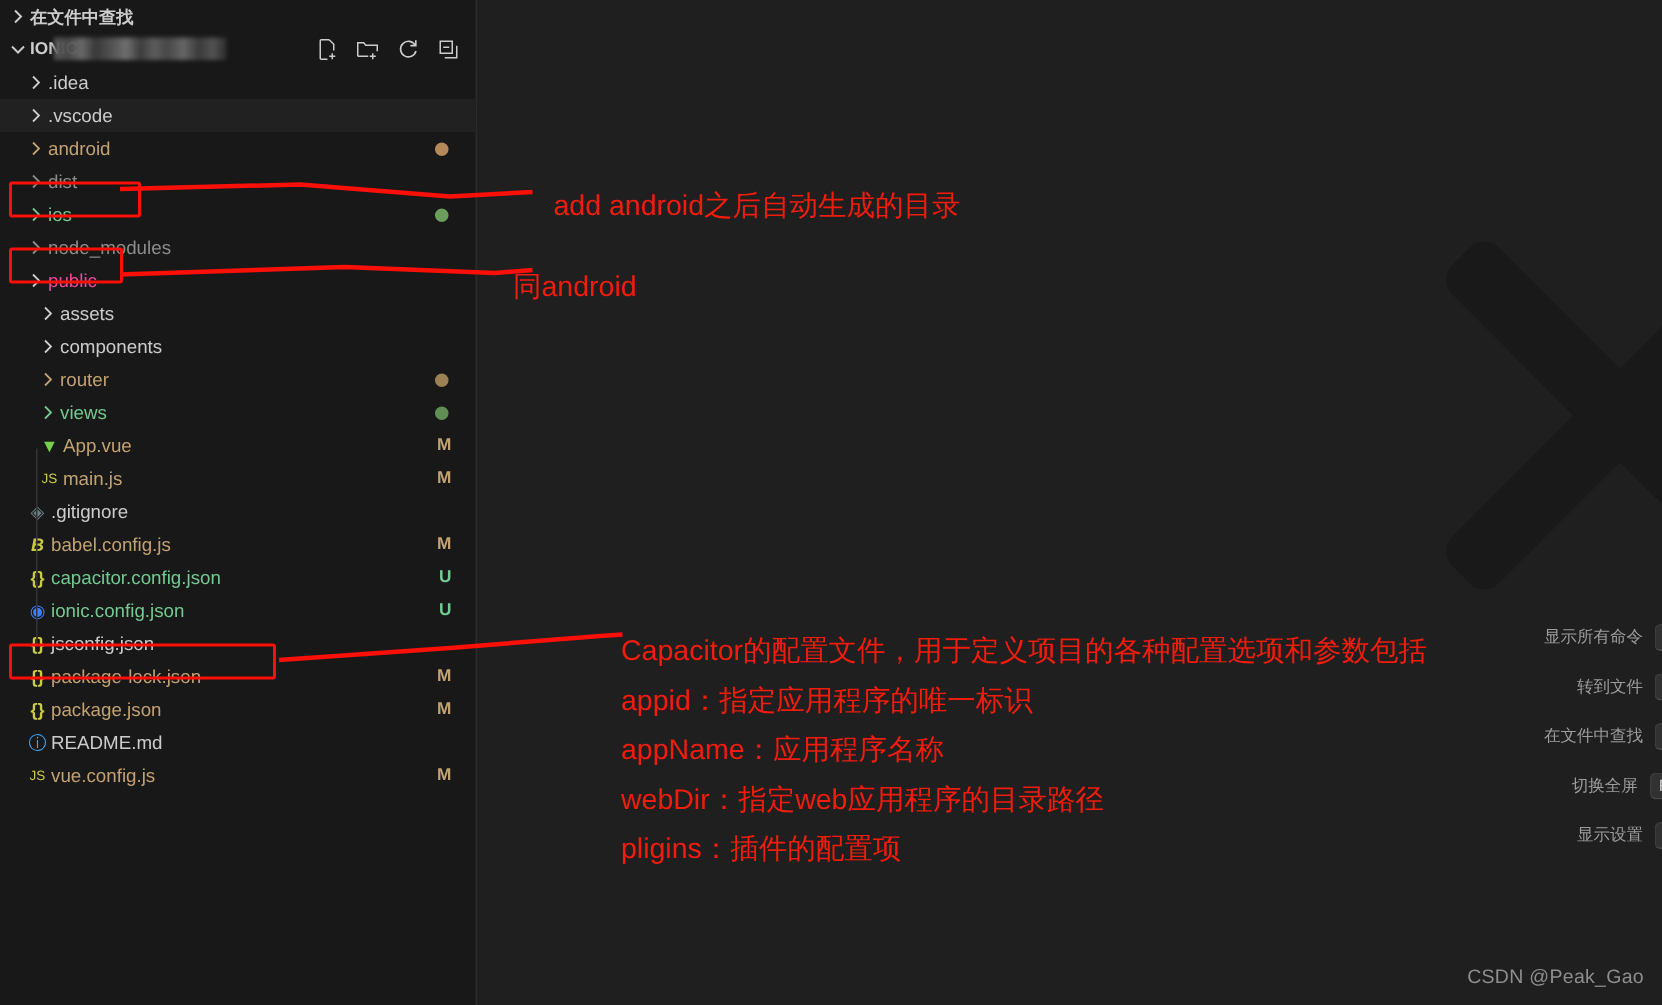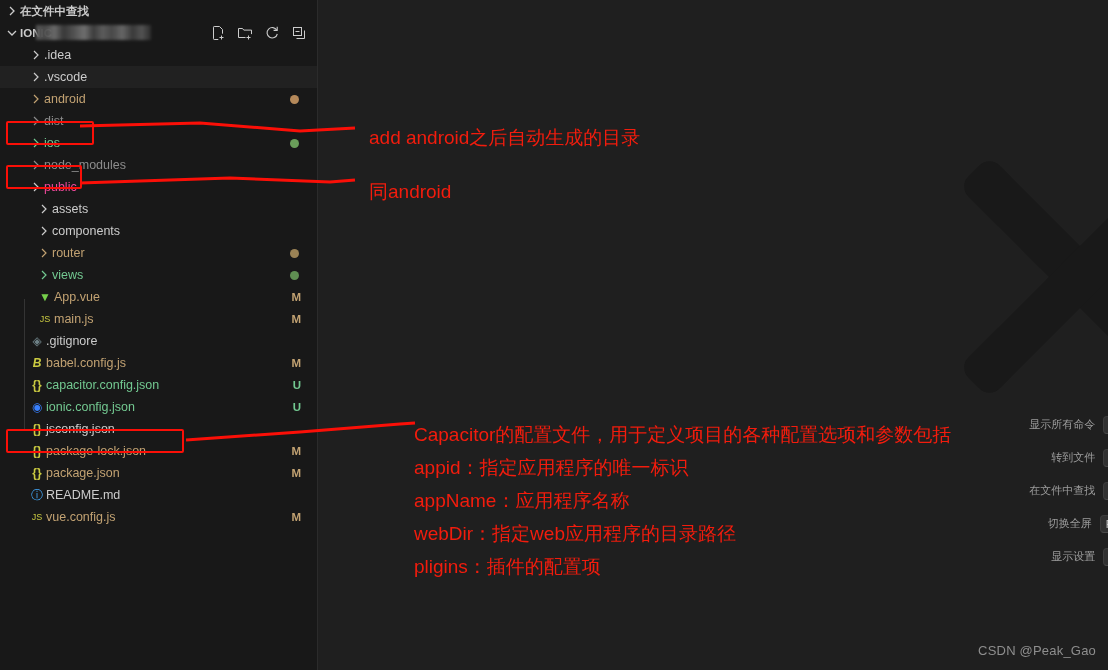--- a/index.html
+++ b/index.html
@@ -71,21 +71,21 @@
   }
   .root-actions {
     position: absolute; right: 10px; top: 0; height: 22px;
     display: flex; align-items: center; gap: 11px;
   }
   .act-icon { width: 16px; height: 16px; color: #cccccc; display: block; }
 
   .tree { padding-top: 0; }
   .row {
     height: 22px; display: flex; align-items: center;
-    position: relative; font-size: 12.5px; white-space: nowrap; padding-left: 12px;
+    position: relative; font-size: 12.5px; white-space: nowrap;
   }
   .row.hover { background: #212121; }
   .row .indent { flex: 0 0 auto; }
   .row .ic {
     width: 18px; flex: 0 0 18px; display: inline-flex;
     align-items: center; justify-content: center;
   }
   .row .nm { color: #cccccc; }
   .row .badge {
     position: absolute; right: 16px; font-size: 11.5px; font-weight: bold;
@@ -394,21 +394,21 @@
 
     <polyline points="80,126 200,123 300,131 355,128" fill="none" stroke="#fb0f07" stroke-width="3"></polyline>
 
     <polyline points="80,183 230,178 330,182 355,180" fill="none" stroke="#fb0f07" stroke-width="3"></polyline>
 
     <polyline points="186,440 300,432 400,424 415,423" fill="none" stroke="#fb0f07" stroke-width="3"></polyline>
   </svg>
 
   <div class="anno-text big" style="left:369px; top:128px;">add android之后自动生成的目录</div>
 
-  <div class="anno-text big" style="left:369px; top:182px;">同android</div>
+  <div class="anno-text big" style="left:342px; top:182px;">同android</div>
 
   <div id="cap-notes" style="position:absolute; left:414px; top:425px;">
       <div class="anno-text big" style="position: relative; left: 0px; top: 0px; margin-bottom: 14px;">Capacitor的配置文件，用于定义项目的各种配置选项和参数包括</div>
       <div class="anno-text big" style="position: relative; left: 0px; top: 0px; margin-bottom: 14px;">appid：指定应用程序的唯一标识</div>
       <div class="anno-text big" style="position: relative; left: 0px; top: 0px; margin-bottom: 14px;">appName：应用程序名称</div>
       <div class="anno-text big" style="position: relative; left: 0px; top: 0px; margin-bottom: 14px;">webDir：指定web应用程序的目录路径</div>
       <div class="anno-text big" style="position: relative; left: 0px; top: 0px; margin-bottom: 14px;">pligins：插件的配置项</div>
     </div>
 
   <div class="wm" id="wm">

